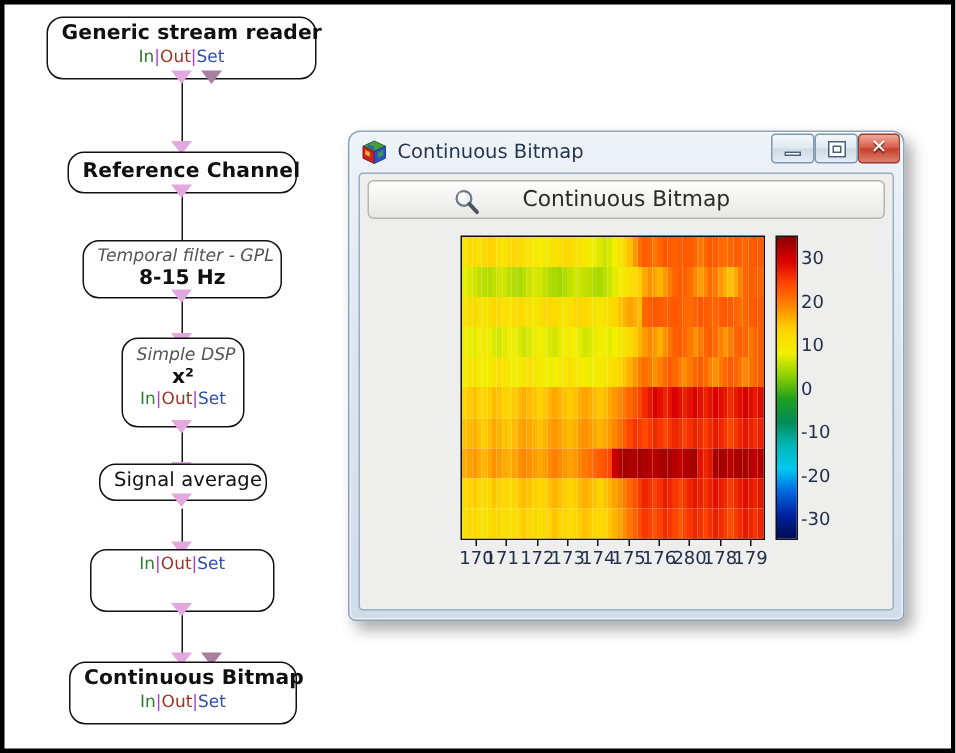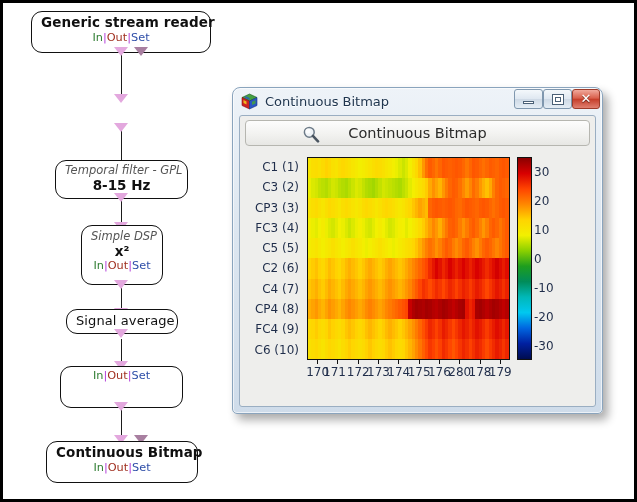--- a/index.html
+++ b/index.html
@@ -148,20 +148,23 @@
     <div class="node" style="left:28px;top:8px;width:180px;height:42px;">
       <div class="ttl">Generic stream reader</div>
       <div class="ports">
         <span class="p-in">In</span><span class="p-sep">|</span><span class="p-out">Out</span><span class="p-sep">|</span><span class="p-set">Set</span>
       </div>
     </div>
     <div class="tri" style="left:111px;top:44px;"></div>
     <div class="tri dark" style="left:131px;top:44px;"></div>
 
     <div class="tri" style="left:111px;top:91px;"></div>
+    <div class="node" style="left:42px;top:98px;width:153px;height:28px;padding-top:4px;">
+      <div class="ttl">Reference Channel</div>
+    </div>
     <div class="tri" style="left:111px;top:120px;"></div>
 
     <div class="tri" style="left:111px;top:157px;"></div>
     <div class="node" style="left:52px;top:157px;width:133px;height:39px;padding-top:2px;">
       <div class="sub">Temporal filter - GPL</div>
       <div class="val">8-15 Hz</div>
     </div>
     <div class="tri" style="left:111px;top:190px;"></div>
 
     <div class="tri" style="left:111px;top:219px;"></div>
@@ -227,32 +230,20 @@
       <div id="toolbar">
         <svg id="magnifier" viewBox="0 0 18 18">
           <circle cx="7.3" cy="7.3" r="4.9" fill="#eef2f6" stroke="#6d7b88" stroke-width="1.5"></circle>
           <circle cx="6" cy="6" r="2.6" fill="#ffffff" opacity=".75"></circle>
           <line x1="10.9" y1="10.9" x2="16" y2="16.4" stroke="#4a5560" stroke-width="2.6" stroke-linecap="round"></line>
         </svg>
         <div id="plot-title">Continuous Bitmap</div>
       </div>
 
       <div id="plot">
-        <div id="ylabels">
-            <div class="ylab">C1 (1)</div>
-            <div class="ylab">C3 (2)</div>
-            <div class="ylab">CP3 (3)</div>
-            <div class="ylab">FC3 (4)</div>
-            <div class="ylab">C5 (5)</div>
-            <div class="ylab">C2 (6)</div>
-            <div class="ylab">C4 (7)</div>
-            <div class="ylab">CP4 (8)</div>
-            <div class="ylab">FC4 (9)</div>
-            <div class="ylab">C6 (10)</div>
-          </div>
         <div id="grid">
             <div class="grow">
               <div class="gcell" style="background: rgb(247, 229, 0);"></div>
               <div class="gcell" style="background: rgb(250, 222, 0);"></div>
               <div class="gcell" style="background: rgb(251, 220, 0);"></div>
               <div class="gcell" style="background: rgb(249, 224, 0);"></div>
               <div class="gcell" style="background: rgb(252, 218, 0);"></div>
               <div class="gcell" style="background: rgb(255, 210, 0);"></div>
               <div class="gcell" style="background: rgb(253, 216, 0);"></div>
               <div class="gcell" style="background: rgb(249, 224, 0);"></div>

